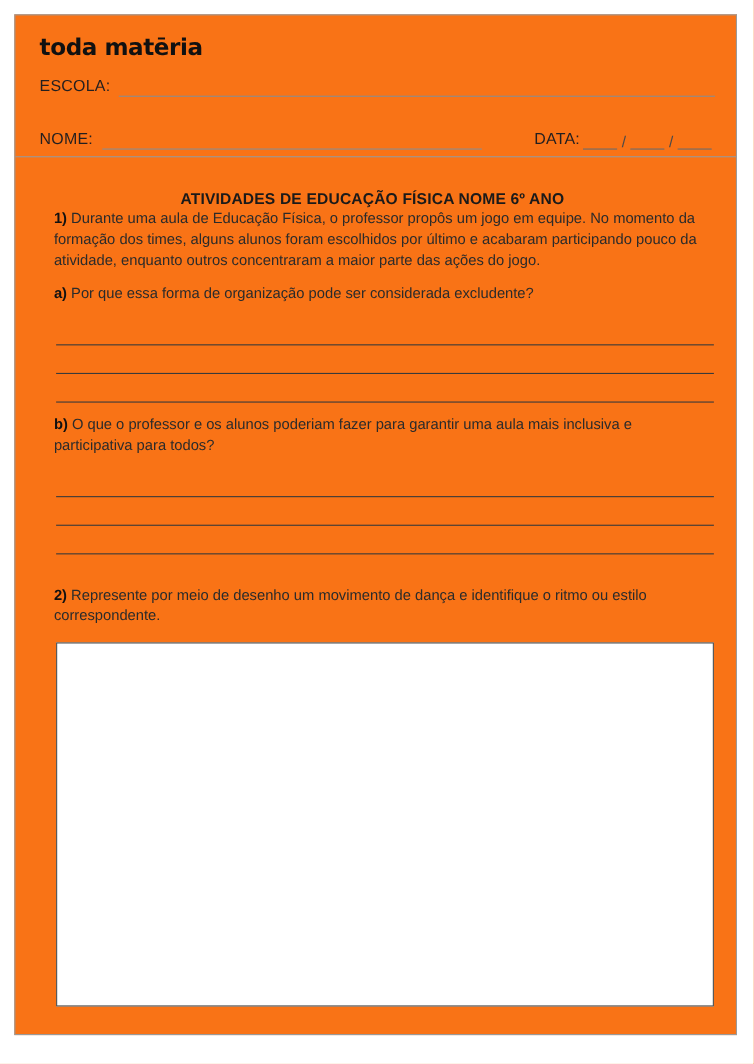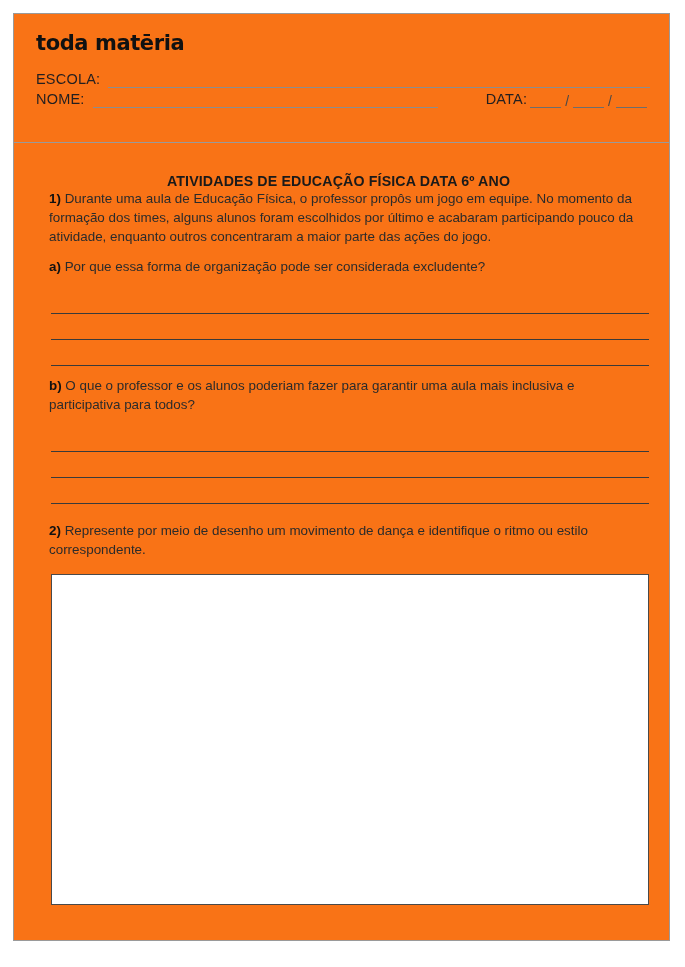--- a/index.html
+++ b/index.html
@@ -47,21 +47,21 @@
   }
 
   .field-row {
     position: absolute;
     left: 22px;
     display: flex;
     align-items: flex-end;
     white-space: nowrap;
   }
   .field-escola { top: 58px; width: 614px; }
-  .field-nome   { top: 78px; width: 614px; }
+  .field-nome   { top: 106px; width: 614px; }
 
   .field-label {
     font-size: 14.5px;
     letter-spacing: 0.2px;
     color: #231f20;
     line-height: 1;
     padding-bottom: 1px;
   }
 
   .rule {
@@ -131,21 +131,21 @@
 
   .answer-lines {
     margin: 0 20px 0 37px;
   }
   .ans-line {
     border-bottom: 1.6px solid #3a3a3a;
     height: 25px;
   }
   .ans-first { margin-top: 12px; }
 
-  .q2-wrap { margin-top: 17px; }
+  .q2-wrap { margin-top: 27px; }
 
   .draw-box {
     margin: 14px 20px 0 37px;
     height: 331px;
     border: 1.6px solid #4a4a4a;
     box-sizing: border-box;
     background: #ffffff;
   }
 </style>
 </head>
@@ -173,21 +173,21 @@
         <span class="date-blank"></span>
         <span class="slash">/</span>
         <span class="date-blank"></span>
       </span>
     </div>
 
   </div>
 
   <div class="content">
 
-    <div class="title">ATIVIDADES DE EDUCAÇÃO FÍSICA DATA 6º ANO</div>
+    <div class="title">ATIVIDADES DE EDUCAÇÃO FÍSICA NOME 6º ANO</div>
 
     <div class="qblock">
       <p class="qtext q-first"><span class="qnum">1)</span><span> Durante uma aula de Educação Física, o professor propôs um jogo em equipe. No momento da formação dos times, alguns alunos foram escolhidos por último e acabaram participando pouco da atividade, enquanto outros concentraram a maior parte das ações do jogo.</span></p>
 
 
       <p class="qtext q-item"><span class="qnum">a)</span><span> Por que essa forma de organização pode ser considerada excludente?</span></p>
     </div>
 
     <div class="answer-lines">
       <div class="ans-line ans-first"></div>

